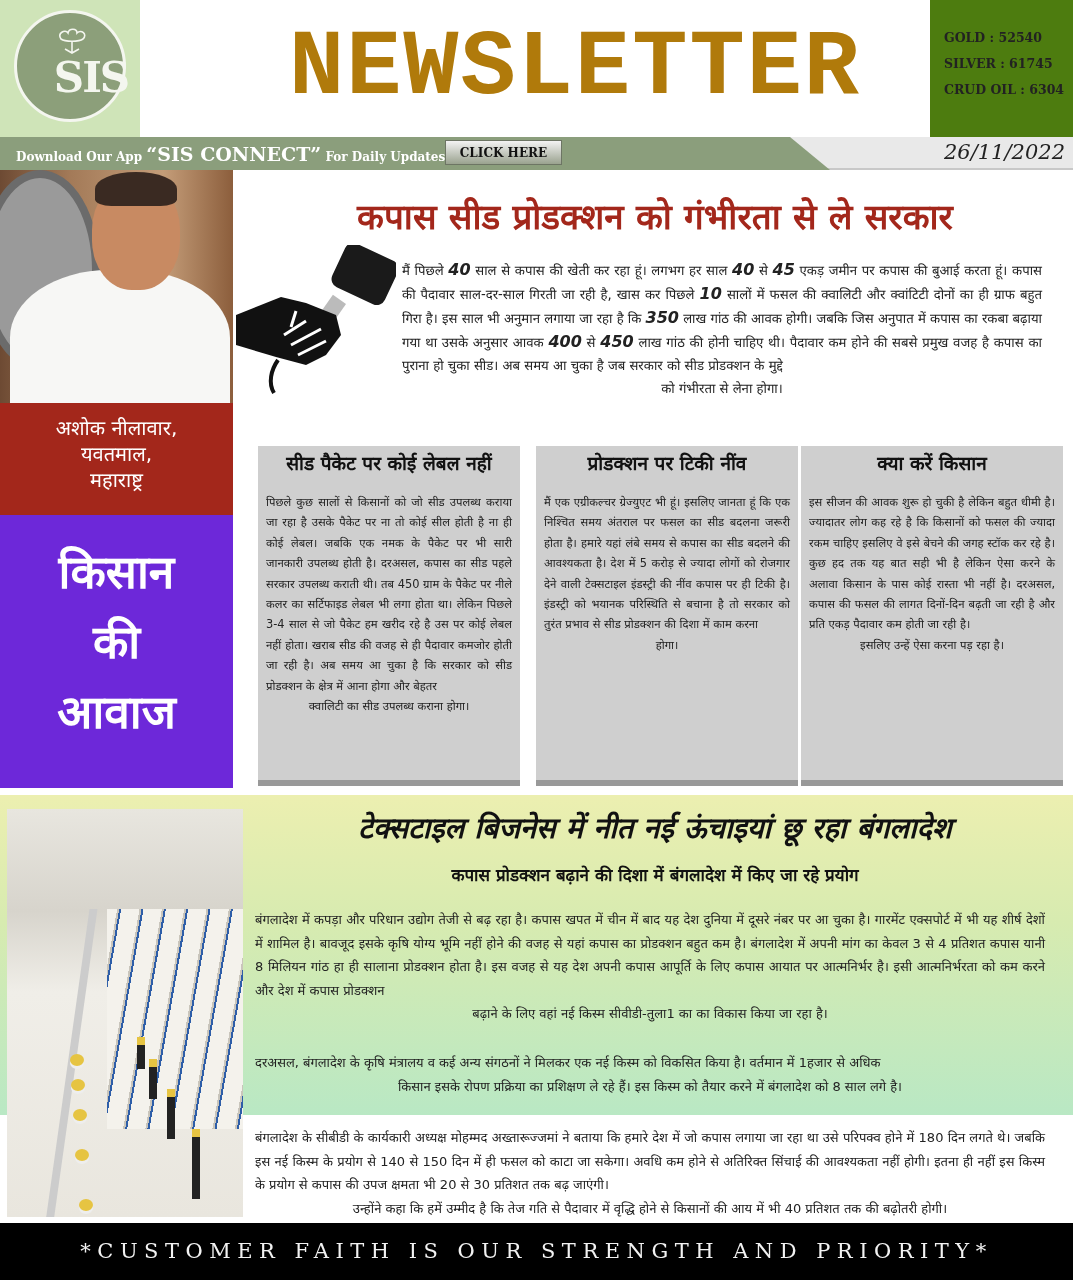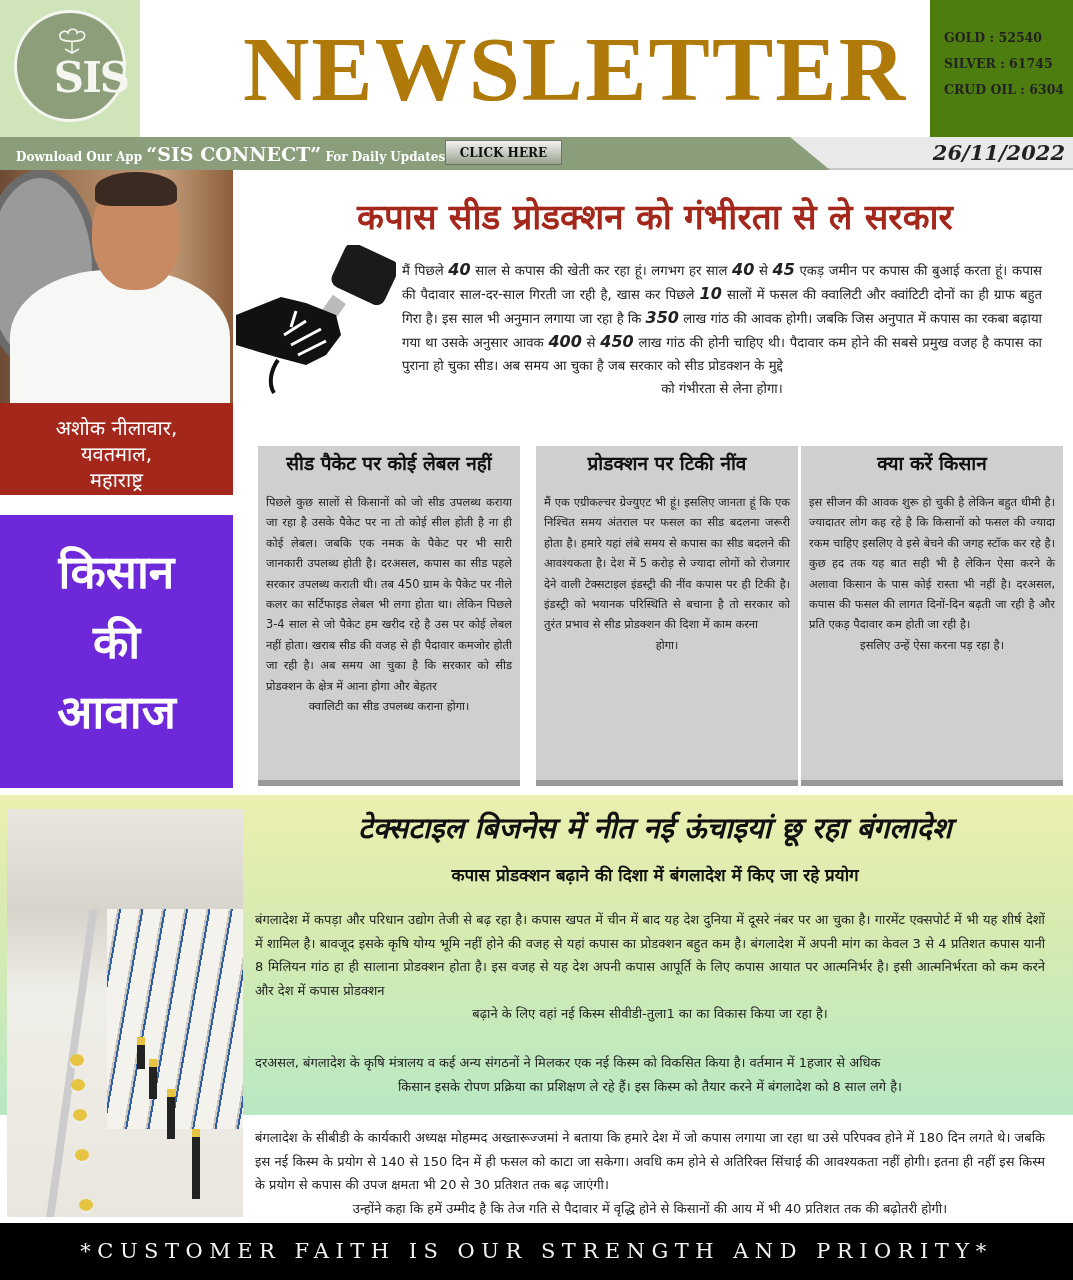--- a/index.html
+++ b/index.html
@@ -4,39 +4,39 @@
 <style>
   * { box-sizing: border-box; margin: 0; padding: 0; }
   body { width: 1073px; height: 1280px; background: #ffffff; font-family: "DejaVu Sans", sans-serif; position: relative; overflow: hidden; }
 
   
   .header { position: absolute; left: 0; top: 0; width: 1073px; height: 137px; background: #fff; }
   .logo-box { position: absolute; left: 0; top: 0; width: 140px; height: 137px; background: #cfe4b8; }
   .logo-circle { position: absolute; left: 14px; top: 10px; width: 112px; height: 112px; border-radius: 50%; background: #8c9f7a; border: 3px solid #f4f6ef; display: flex; align-items: center; justify-content: center; }
   .logo-text { color: #f4f6ef; font-family: "DejaVu Serif", serif; font-size: 42px; font-weight: bold; letter-spacing: -2px; margin-top: 22px; margin-left: 42px; }
   .logo-flower { position: absolute; top: 14px; left: 38px; width: 34px; height: 30px; }
-  .title { position: absolute; left: 140px; top: 0; width: 870px; height: 137px; display: flex; align-items: center; justify-content: center; color: #b07a0b; font-family: Liberation Serif, serif; font-weight: bold; font-size: 92px; letter-spacing: 2px; }
+  .title { position: absolute; left: 140px; top: 0; width: 870px; height: 137px; display: flex; align-items: center; justify-content: center; color: #b07a0b; font-family: Liberation Mono, monospace; font-weight: bold; font-size: 92px; letter-spacing: 2px; }
   .rates { position: absolute; left: 930px; top: 0; width: 143px; height: 137px; background: #4d7c0f; padding: 30px 0 0 14px; }
   .rate { font-family: "DejaVu Serif", serif; font-weight: bold; font-size: 12.5px; color: #222; height: 26px; }
 
   
   .appbar { position: absolute; left: 0; top: 137px; width: 1073px; height: 33px; background: #e9e9e9; border-bottom: 2px solid #c8c8c8; }
   .appbar-green { position: absolute; left: 0; top: 0; width: 830px; height: 33px; background: #8b9e7c; clip-path: polygon(0 0, 790px 0, 830px 33px, 0 33px); }
   .appbar-text { position: absolute; left: 16px; top: 6px; color: #fff; font-family: "DejaVu Serif", serif; font-weight: bold; font-size: 12px; white-space: nowrap; }
   .appbar-text .big { font-size: 19px; }
   .click-btn { position: absolute; left: 445px; top: 3px; width: 117px; height: 25px; background: linear-gradient(#f3f3f3, #9aa28f); border: 1px solid #6d7564; color: #111; font-family: "DejaVu Serif", serif; font-weight: bold; font-size: 12px; display: flex; align-items: center; justify-content: center; }
-  .date { position: absolute; right: 8px; top: 3px; font-family: "DejaVu Serif", serif; font-style: italic; font-weight: bold; font-size: 21px; color: #222; }
+  .date { position: absolute; right: 8px; top: 3px; font-family: "DejaVu Serif", serif; font-style: italic; font-weight: normal; font-size: 21px; color: #222; }
 
   
   .portrait { position: absolute; left: 0; top: 170px; width: 233px; height: 233px; background: linear-gradient(90deg, #6d4a33 0%, #a37a58 30%, #c49d79 70%, #8c5e3c 100%); overflow: hidden; }
   .portrait .wheel { position: absolute; left: -20px; top: 0; width: 120px; height: 200px; border-radius: 50%; background: #9a9a9a; border: 8px solid #6b6b6b; }
   .portrait .head { position: absolute; left: 92px; top: 10px; width: 88px; height: 110px; border-radius: 45%; background: #c88a62; }
   .portrait .hair { position: absolute; left: 95px; top: 2px; width: 82px; height: 34px; border-radius: 50% 50% 20% 20%; background: #3a2a22; }
   .portrait .body { position: absolute; left: 10px; top: 100px; width: 220px; height: 150px; border-radius: 45% 45% 0 0; background: #f7f7f5; }
-  .name-box { position: absolute; left: 0; top: 403px; width: 233px; height: 92px; background: #a3271b; color: #fff; text-align: center; font-size: 20px; line-height: 26px; padding-top: 12px; }
+  .name-box { position: absolute; left: 0; top: 403px; width: 233px; height: 112px; background: #a3271b; color: #fff; text-align: center; font-size: 20px; line-height: 26px; padding-top: 12px; }
   .voice-box { position: absolute; left: 0; top: 515px; width: 233px; height: 273px; background: #6d28d9; color: #fff; text-align: center; font-size: 46px; font-weight: bold; line-height: 70px; padding-top: 22px; }
 
   
   .headline { position: absolute; left: 250px; top: 192px; width: 810px; text-align: center; color: #a3271b; font-size: 35px; font-weight: bold; white-space: nowrap; }
   .mic { position: absolute; left: 236px; top: 245px; width: 160px; height: 150px; }
   .intro { position: absolute; left: 402px; top: 258px; width: 640px; font-size: 13.2px; line-height: 23px; color: #222; text-align: justify; }
   .intro .center { display: block; text-align: center; }
   .intro b { font-style: italic; font-size: 16px; }
 
   

